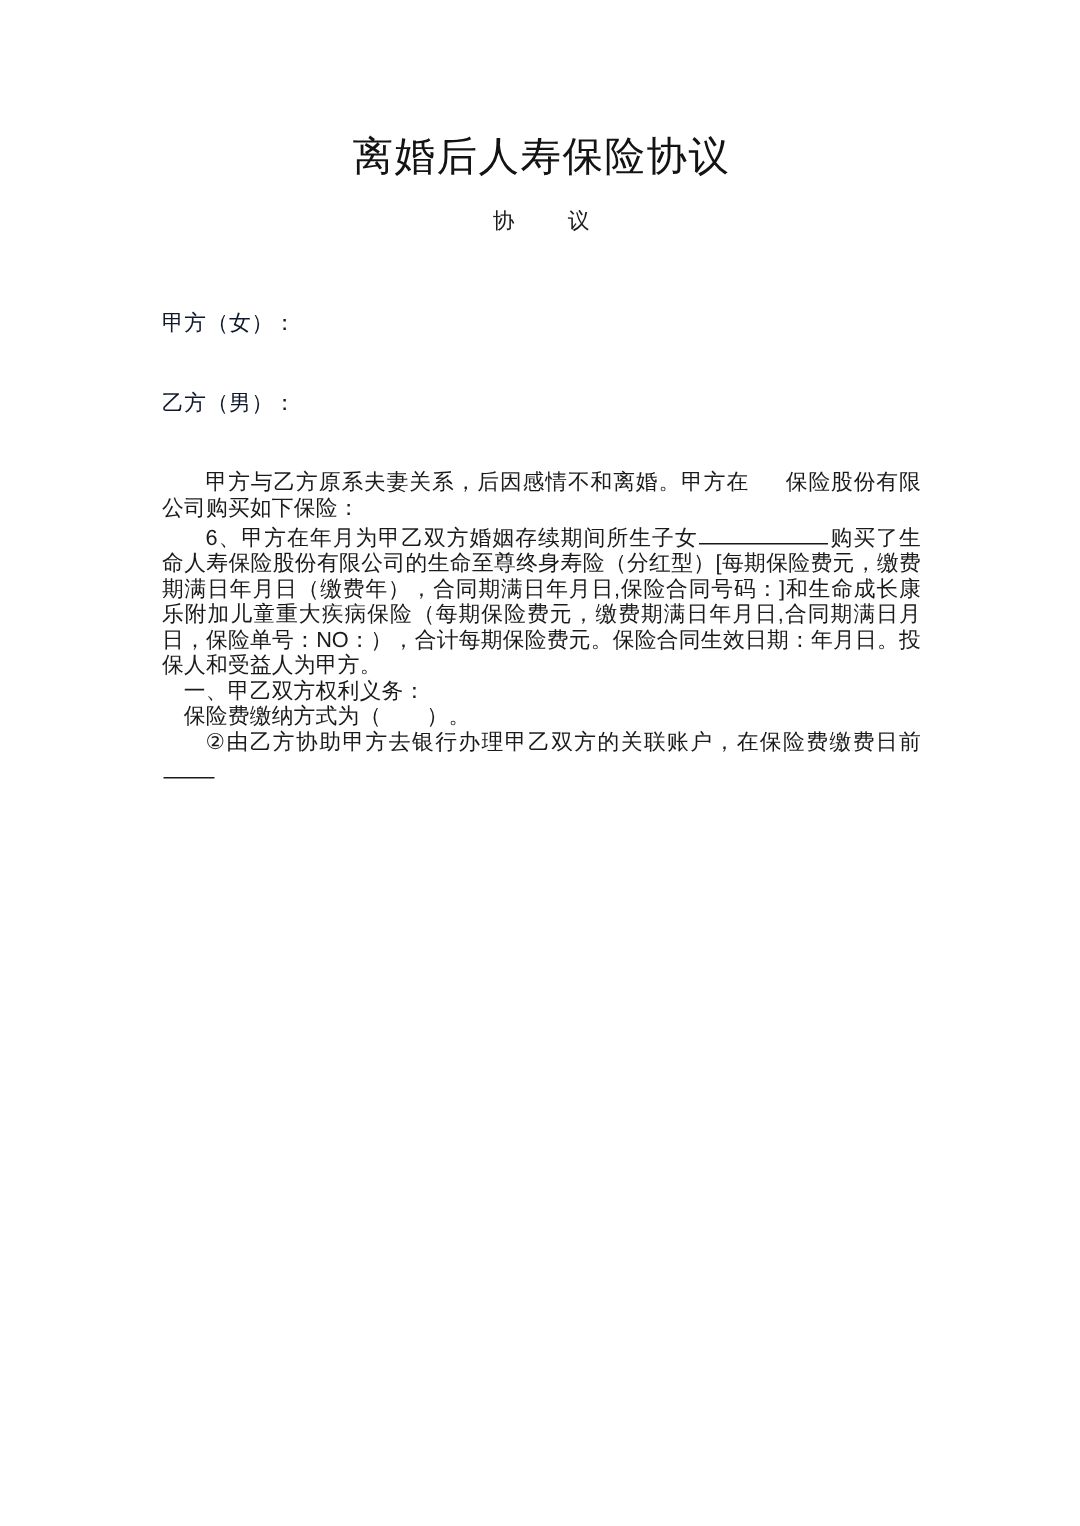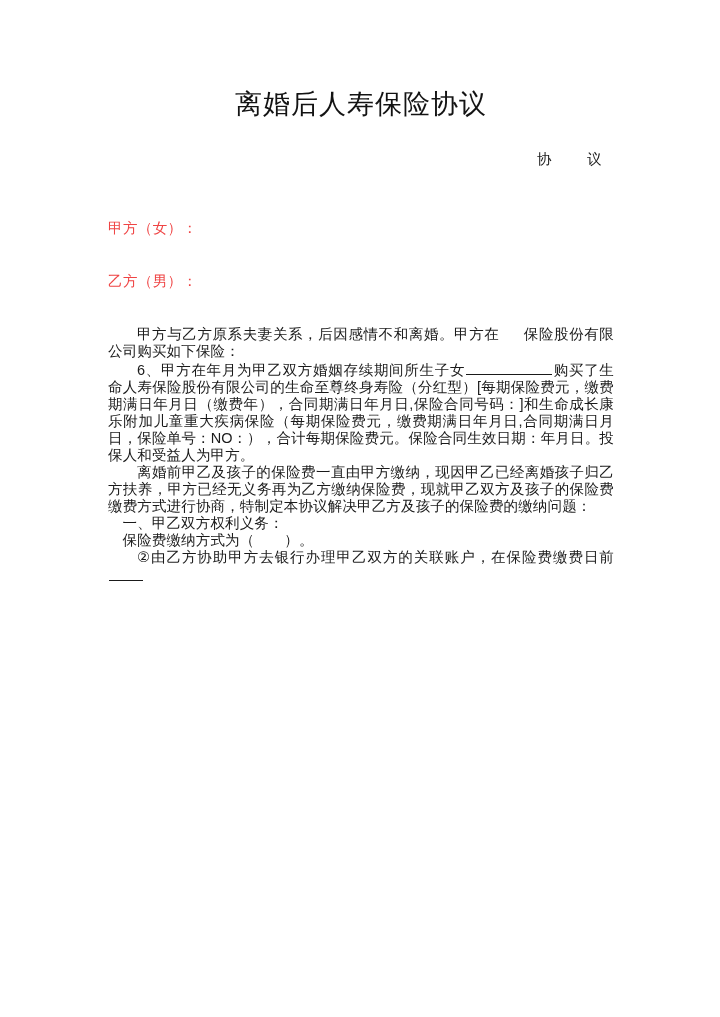--- a/index.html
+++ b/index.html
@@ -40,38 +40,38 @@
     color: #131313;
     margin: 0;
     padding-top: 88px;
     line-height: 1.25;
   }
 
   .doc-subtitle {
     font-family: "Liberation Sans", "DejaVu Sans", sans-serif;
     font-size: 14.5px;
     font-weight: 400;
-    text-align: right;
+    text-align: center;
     color: #1a1a1a;
-    margin: 12px;
+    margin: 0;
     padding-top: 16px;
     letter-spacing: 0.5px;
   }
   .doc-subtitle .sp {
     display: inline-block;
     width: 26px;
   }
 
   .party-block {
     margin-top: 45px;
   }
   .party-line {
     font-size: 14.5px;
     line-height: 29px;
-    color: #ef4444;
+    color: #0f172a;
     letter-spacing: 0.4px;
   }
   .party-line + .party-line {
     margin-top: 24px;
     font-family: Liberation Serif, serif;
   }
 
   .para {
     font-size: 14.5px;
     line-height: 17px;
@@ -133,20 +133,19 @@
     </div>
 
     <div class="party-block">
       <div class="party-line">甲方（女）：</div>
       <div class="party-line">乙方（男）：</div>
     </div>
 
     <div id="paragraphs">
         <div class="para indent first-body"><span>甲方与乙方原系夫妻关系，后因感情不和离婚。甲方在</span><span class="gap-blank"></span><span>保险股份有限公司购买如下保险：</span></div>
         <div class="para indent"><span>6、甲方在年月为甲乙双方婚姻存续期间所生子女</span><span class="fill-line w-long"></span><span>购买了生命人寿保险股份有限公司的生命至尊终身寿险（分红型）[每期保险费元，缴费期满日年月日（缴费年），合同期满日年月日,保险合同号码：]和生命成长康乐附加儿童重大疾病保险（每期保险费元，缴费期满日年月日,合同期满日月日，保险单号：</span><span class="latin">NO：</span><span>），合计每期保险费元。保险合同生效日期：年月日。投保人和受益人为甲方。</span></div>
-        <div class="para indent"><span>离婚前甲乙及孩子的保险费一直由甲方缴纳，现因甲乙已经离婚孩子归乙方扶养，甲方已经无义务再为乙方缴纳保险费，现就甲乙双方及孩子的保险费缴费方式进行协商，特制定本协议解决甲乙方及孩子的保险费的缴纳问题：</span></div>
         <div class="para sec-head"><span>一、甲乙双方权利义务：</span></div>
         <div class="para sub-item"><span>保险费缴纳方式为（</span><span class="gap-paren"></span><span>）。</span></div>
         <div class="para indent"><span>②由乙方协助甲方去银行办理甲乙双方的关联账户，在保险费缴费日前</span><span class="fill-line w-tail"></span></div>
       </div>
 
   </div>
 </div>
 
 </body></html>

